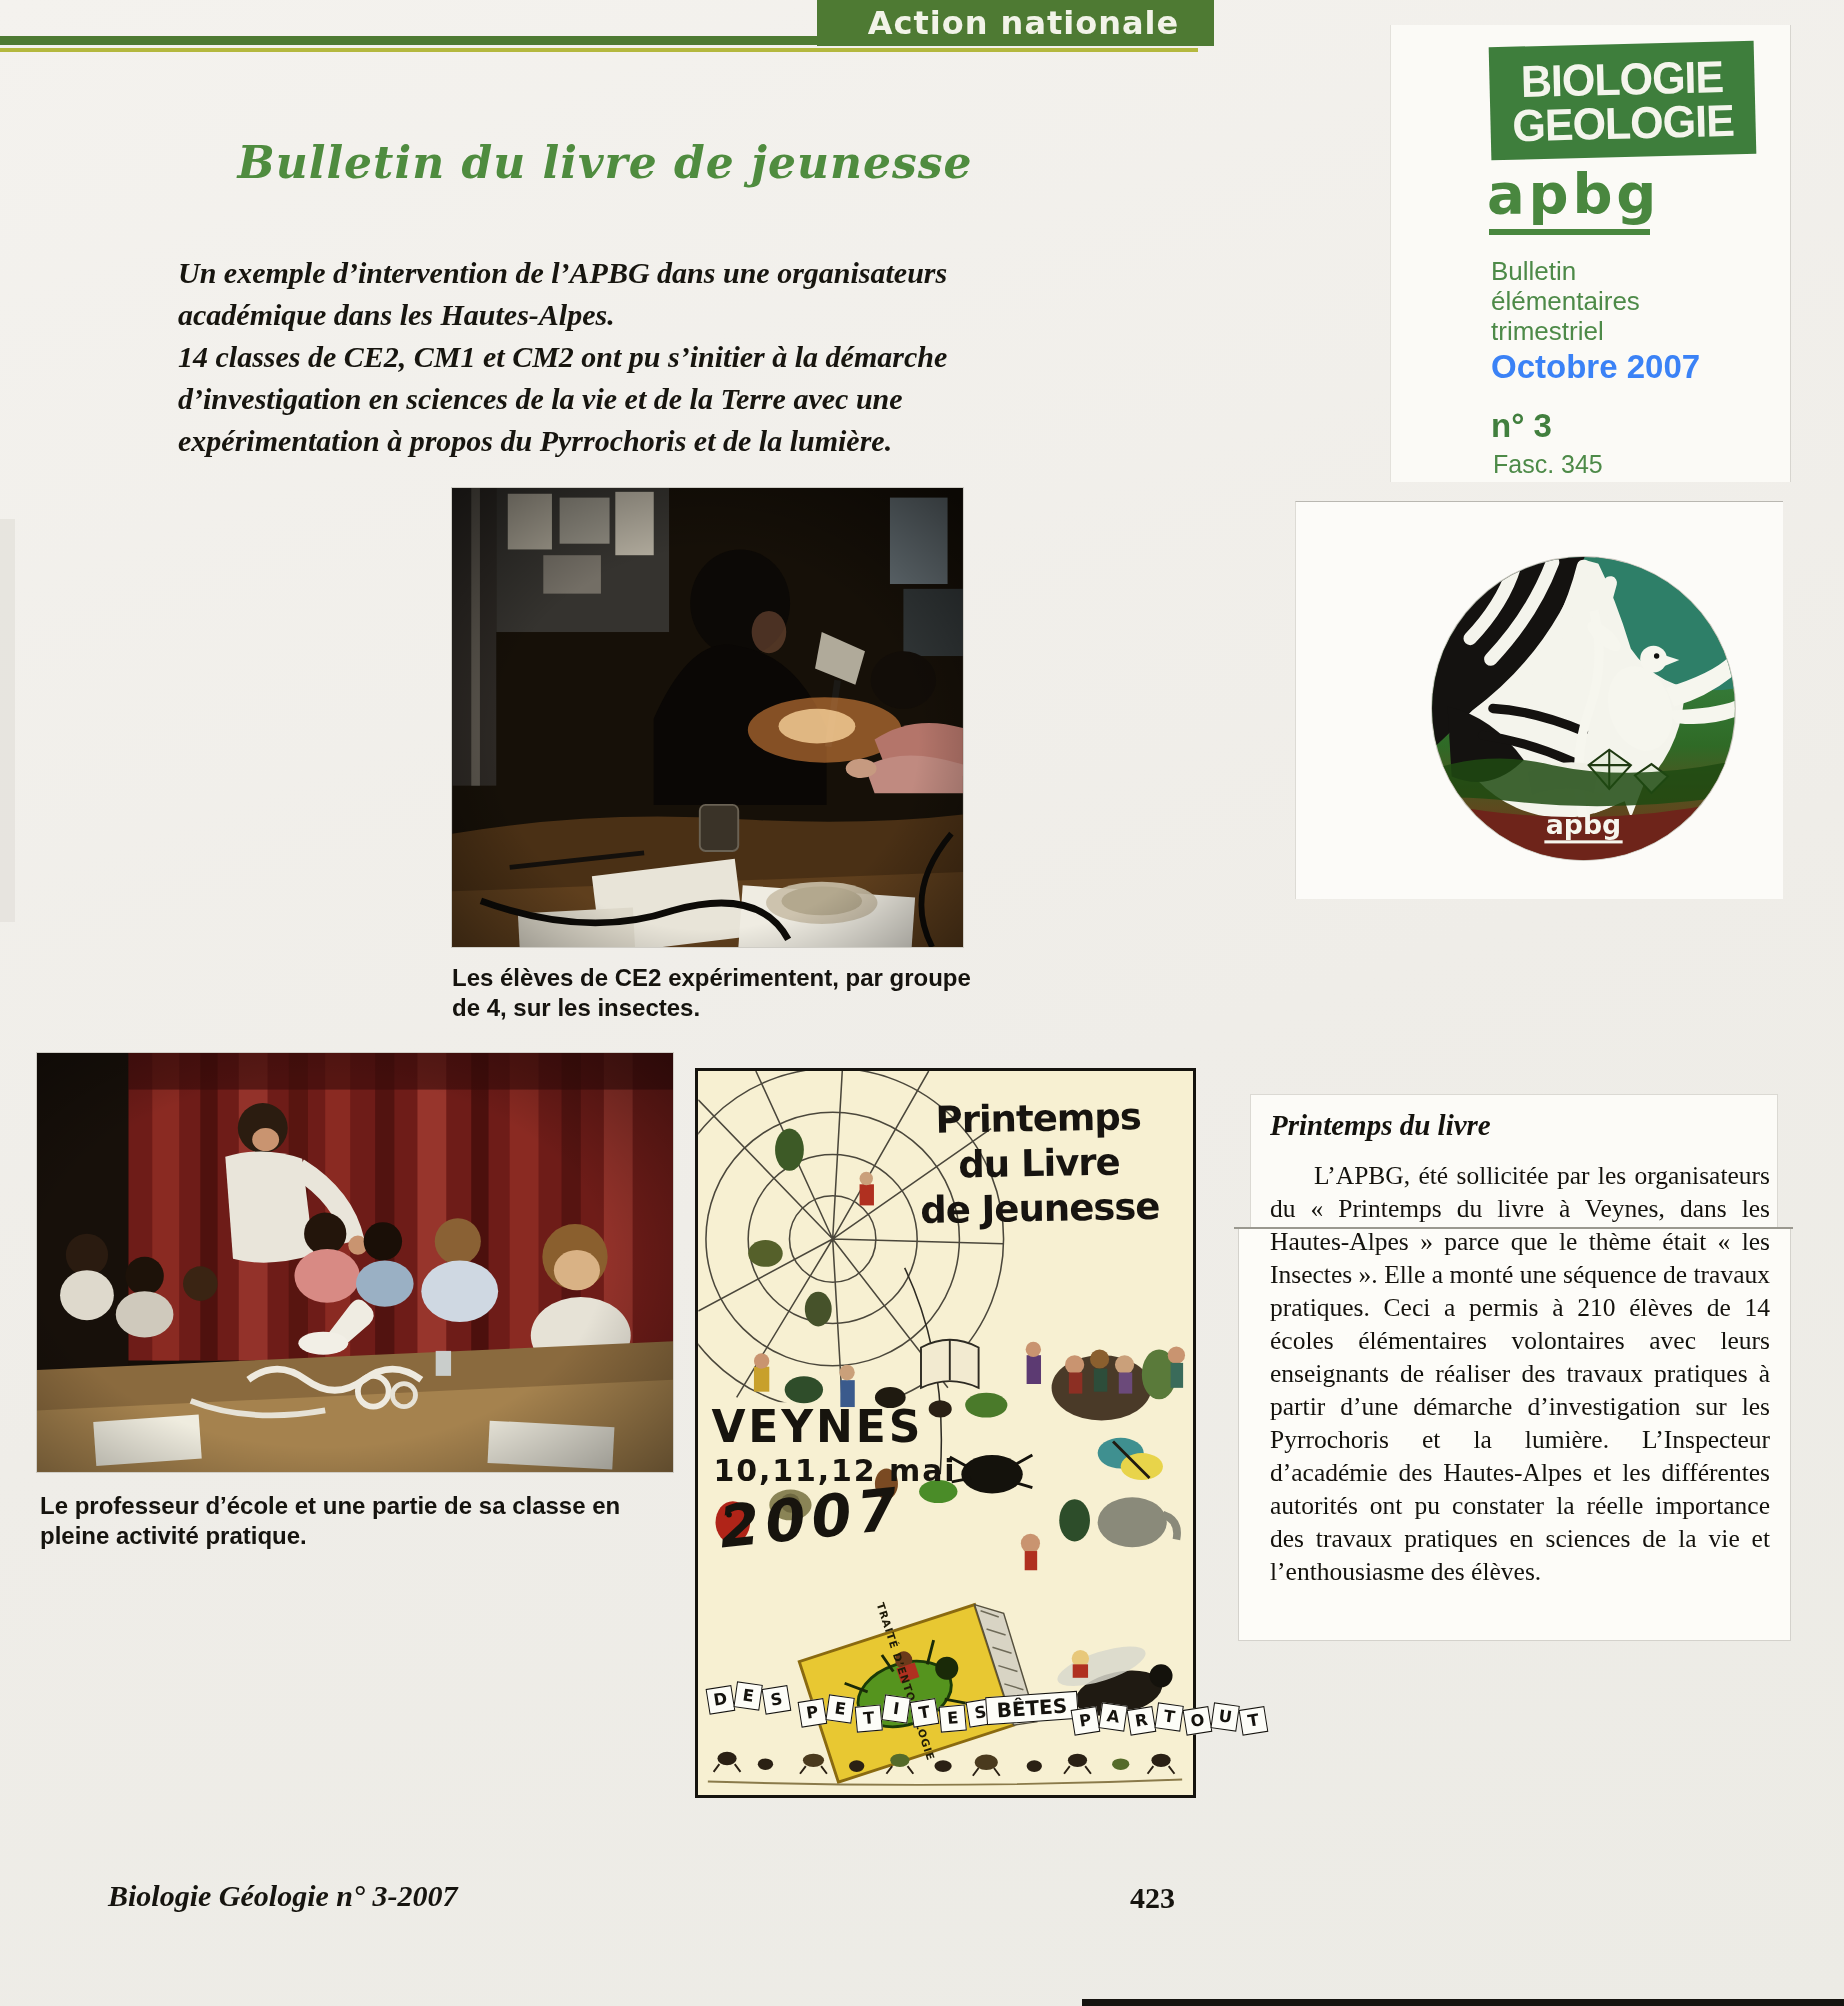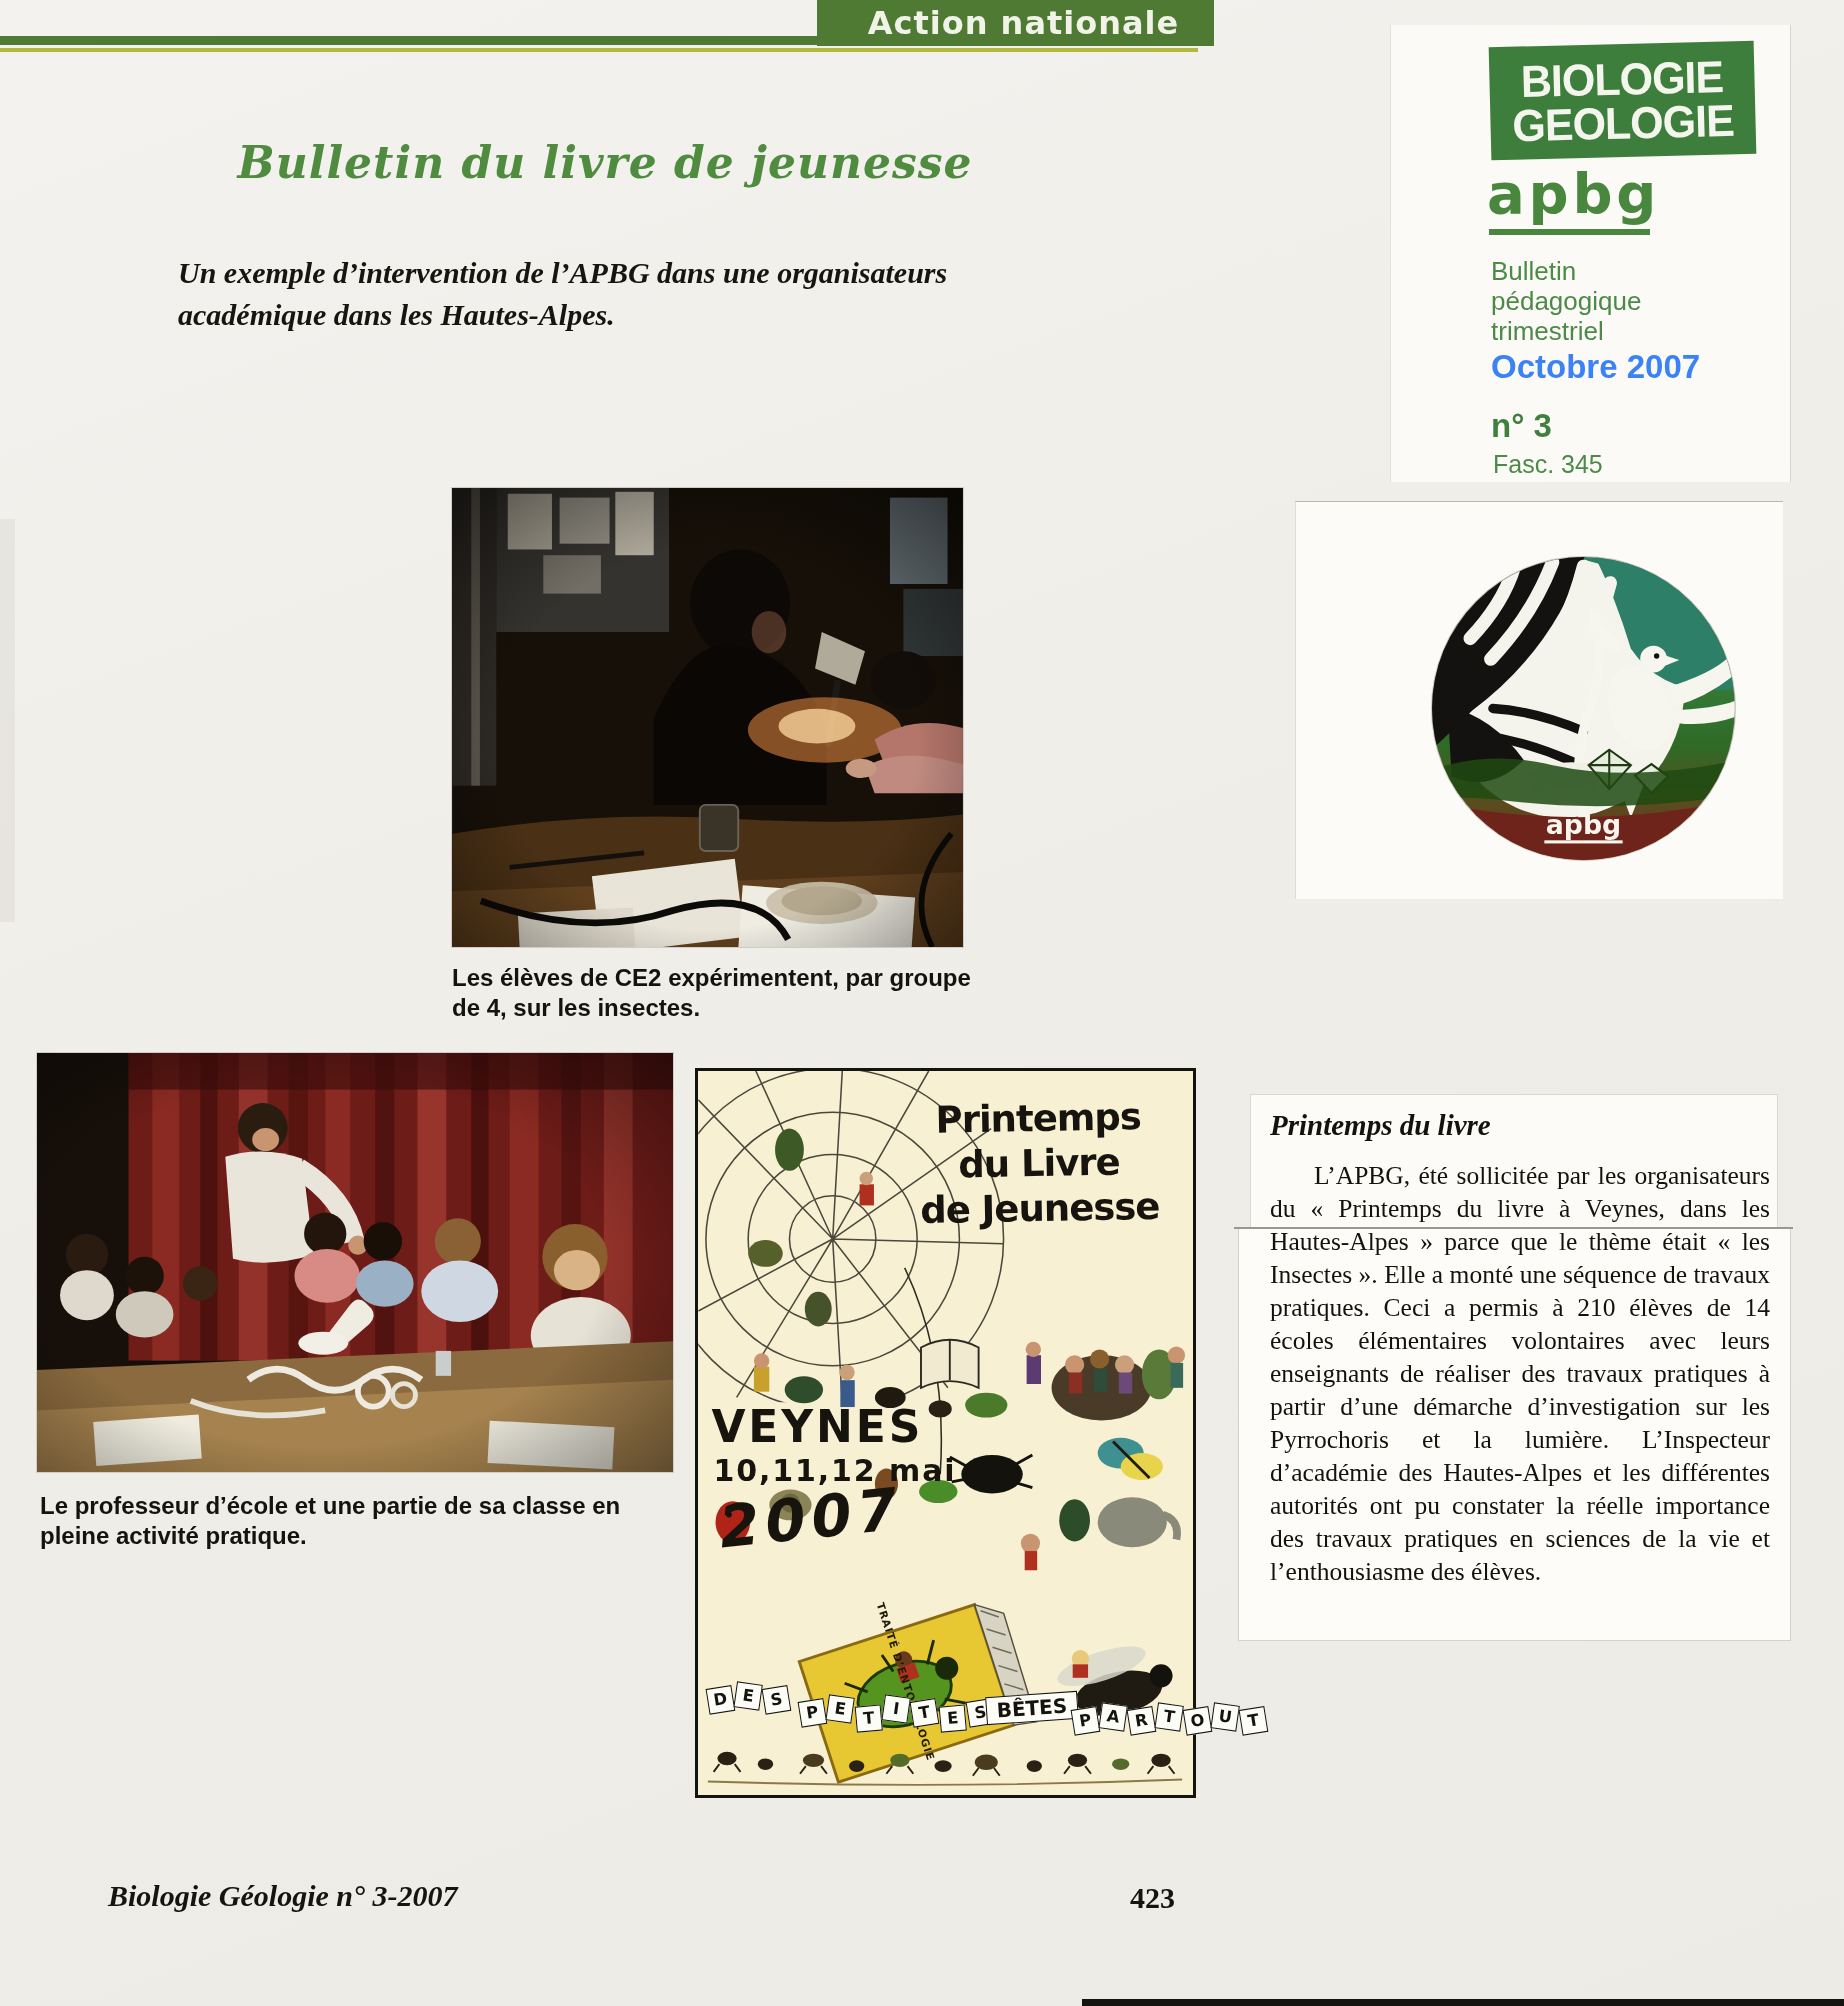--- a/index.html
+++ b/index.html
@@ -176,21 +176,21 @@
 
   <div class="masthead-card">
     <div class="bg-logo-box">
       <div>BIOLOGIE</div>
       <div>GEOLOGIE</div>
     </div>
     <div class="apbg-wordmark">apbg</div>
     <div class="apbg-bar"></div>
     <div class="bulletin">
       <div>Bulletin</div>
-      <div>pédagogique</div>
+      <div>élémentaires</div>
       <div>trimestriel</div>
     </div>
     <div class="issue">Octobre 2007</div>
     <div class="issue-number">n° 3</div>
     <div class="fascicule">Fasc. 345</div>
   </div>
 
   <div class="badge-card">
     <svg width="309" height="309" viewBox="0 0 300 300">
       <defs>
@@ -245,20 +245,21 @@
         <path d="M0,240 Q150,272 300,238 L300,300 L0,300 Z" fill="#6e241a"></path>
         <text x="150" y="272" text-anchor="middle" font-family="DejaVu Sans, sans-serif" font-size="26" font-weight="bold" fill="#f6f6ee">apbg</text>
         <rect x="112" y="278" width="76" height="3" fill="#f6f6ee"></rect>
       </g>
     </svg>
   </div>
 
   <h1 class="article-title">Bulletin du livre de jeunesse</h1>
   <div class="article-intro">
     <p>Un exemple d’intervention de l’APBG dans une organisateurs académique dans les Hautes-Alpes.</p>
+    <p>14 classes de CE2, CM1 et CM2 ont pu s’initier à la démarche d’investigation en sciences de la vie et de la Terre avec une expérimentation à propos du Pyrrochoris et de la lumière.</p>
   </div>
 
   <div class="photo-frame photo1">
     <svg width="511" height="459" viewBox="0 0 532 478">
       <defs>
         <radialGradient id="vg1" cx="0.5" cy="0.55" r="0.75">
           <stop offset="0.55" stop-color="rgba(0,0,0,0)"></stop>
           <stop offset="1" stop-color="rgba(0,0,0,0.55)"></stop>
         </radialGradient>
       </defs>

